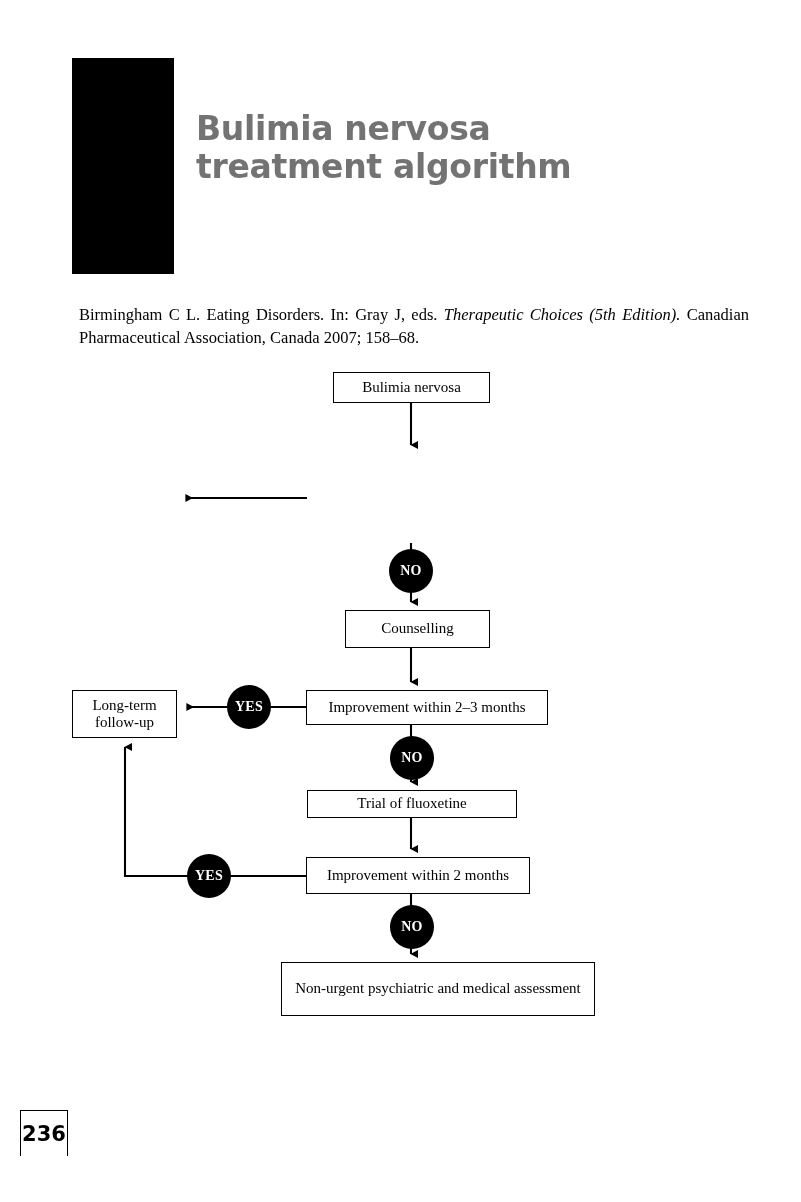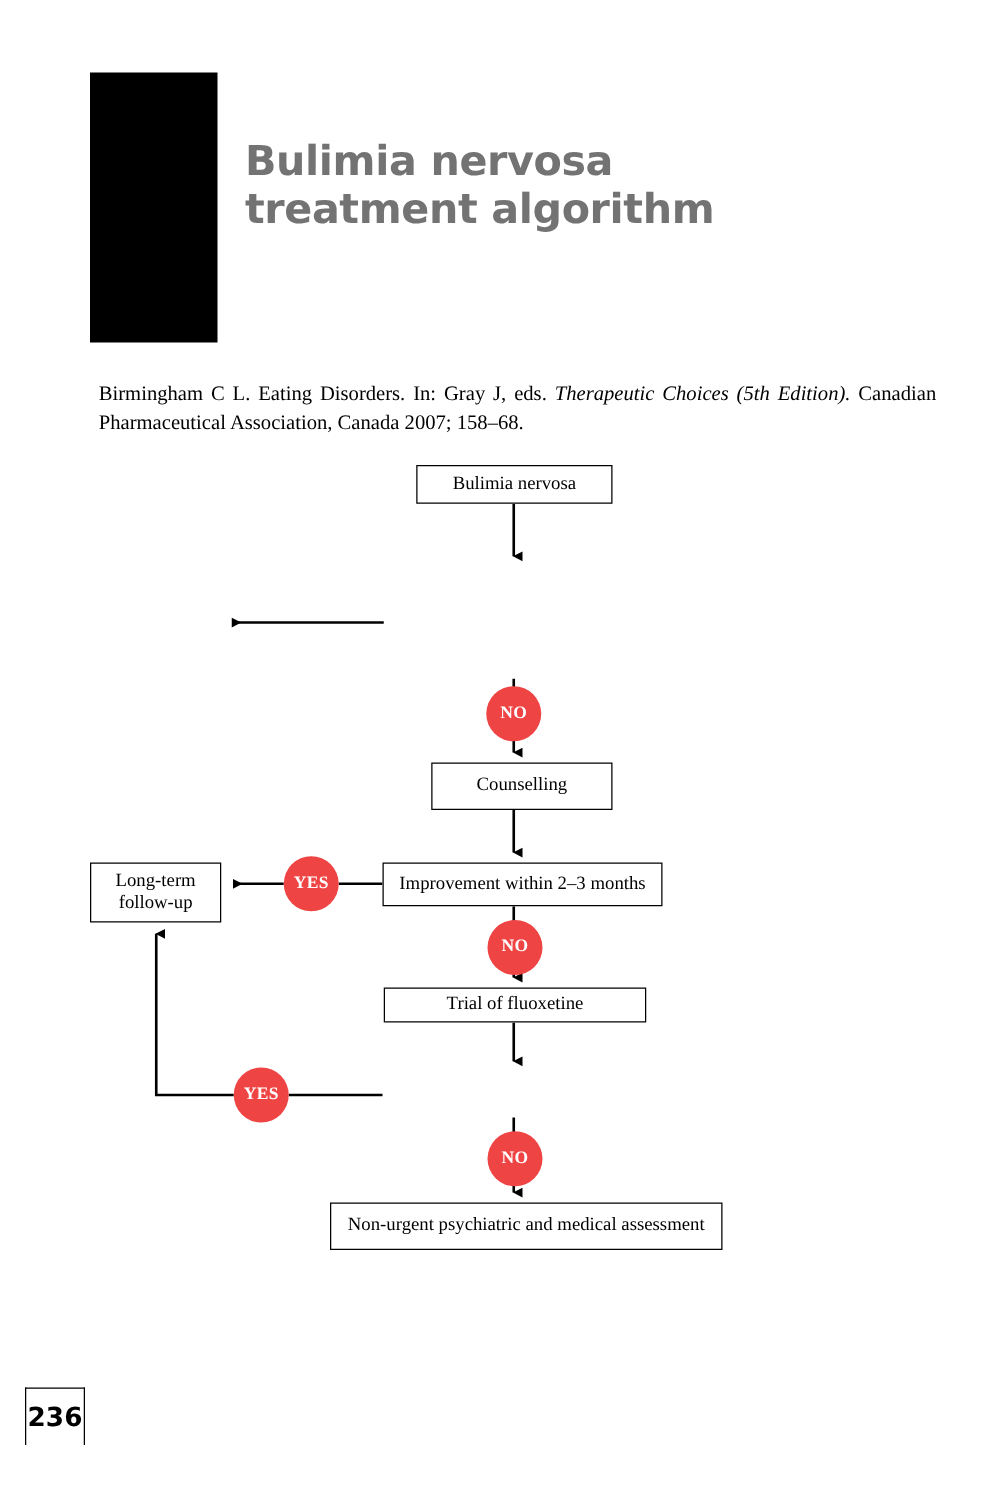--- a/index.html
+++ b/index.html
@@ -85,44 +85,44 @@
     text-align: center;
     font-family: "Liberation Serif", serif;
     font-size: 15px;
     line-height: 17.5px;
     color: #000000;
     padding: 2px 4px;
   }
   .badge {
     position: absolute;
     box-sizing: border-box;
-    background: #ef4444;
+    background: #000000;
     color: #ffffff;
     border-radius: 50%;
     display: flex;
     align-items: center;
     justify-content: center;
     font-family: "Liberation Serif", serif;
     font-weight: bold;
     font-size: 14px;
     letter-spacing: 0.3px;
   }
 
   
   #node-bulimia        { left: 333px; top: 372px; width: 157px; height: 31px; }
   #node-redflags       { left: 307px; top: 453px; width: 224px; height: 90px; }
   #node-urgent         { left: 86px;  top: 450px; width: 90px;  height: 112px;
                          line-height: 17px; }
   #node-counselling    { left: 345px; top: 610px; width: 145px; height: 38px; }
-  #node-improve23      { left: 306px; top: 690px; width: 224px; height: 35px; }
+  #node-improve23      { left: 306px; top: 690px; width: 242px; height: 35px; }
   #node-longterm       { left: 72px;  top: 690px; width: 105px; height: 48px;
                          line-height: 17px; }
   #node-fluoxetine     { left: 307px; top: 790px; width: 210px; height: 28px; }
   #node-improve2       { left: 306px; top: 857px; width: 224px; height: 37px; }
-  #node-nonurgent      { left: 264px; top: 962px; width: 314px; height: 38px; }
+  #node-nonurgent      { left: 281px; top: 962px; width: 314px; height: 54px; }
 
   
   #badge-no-1   { left: 389px; top: 549px; width: 44px; height: 44px; }
   #badge-yes-1  { left: 227px; top: 685px; width: 44px; height: 44px; }
   #badge-no-2   { left: 390px; top: 736px; width: 44px; height: 44px; }
   #badge-yes-2  { left: 187px; top: 854px; width: 44px; height: 44px; }
   #badge-no-3   { left: 390px; top: 905px; width: 44px; height: 44px; }
 
   
   #page-number {
@@ -204,20 +204,21 @@
 
 
     <div class="node" id="node-counselling">Counselling</div>
 
     <div class="node" id="node-improve23">Improvement within 2–3 months</div>
 
     <div class="node" id="node-longterm">Long-term follow-up</div>
 
     <div class="node" id="node-fluoxetine">Trial of fluoxetine</div>
 
+    <div class="node" id="node-improve2">Improvement within 2 months</div>
 
     <div class="node" id="node-nonurgent">Non-urgent psychiatric and medical assessment</div>
 
     <div class="badge" id="badge-no-1">NO</div>
 
     <div class="badge" id="badge-yes-1">YES</div>
 
     <div class="badge" id="badge-no-2">NO</div>
 
     <div class="badge" id="badge-yes-2">YES</div>

